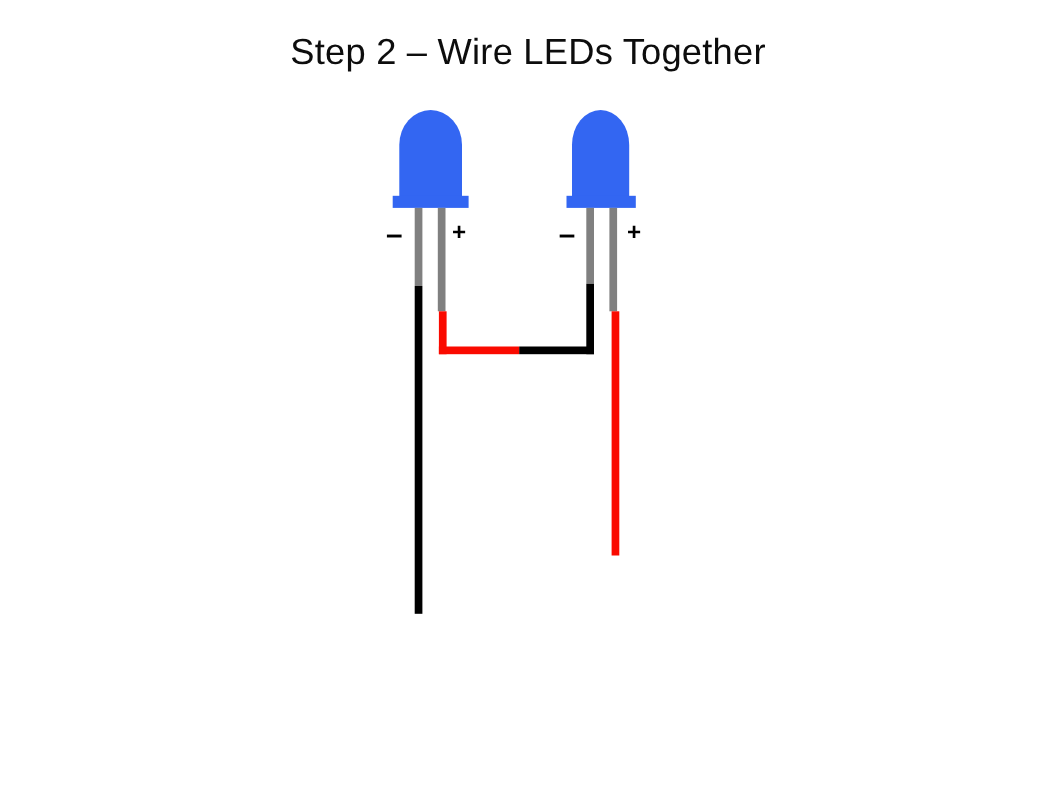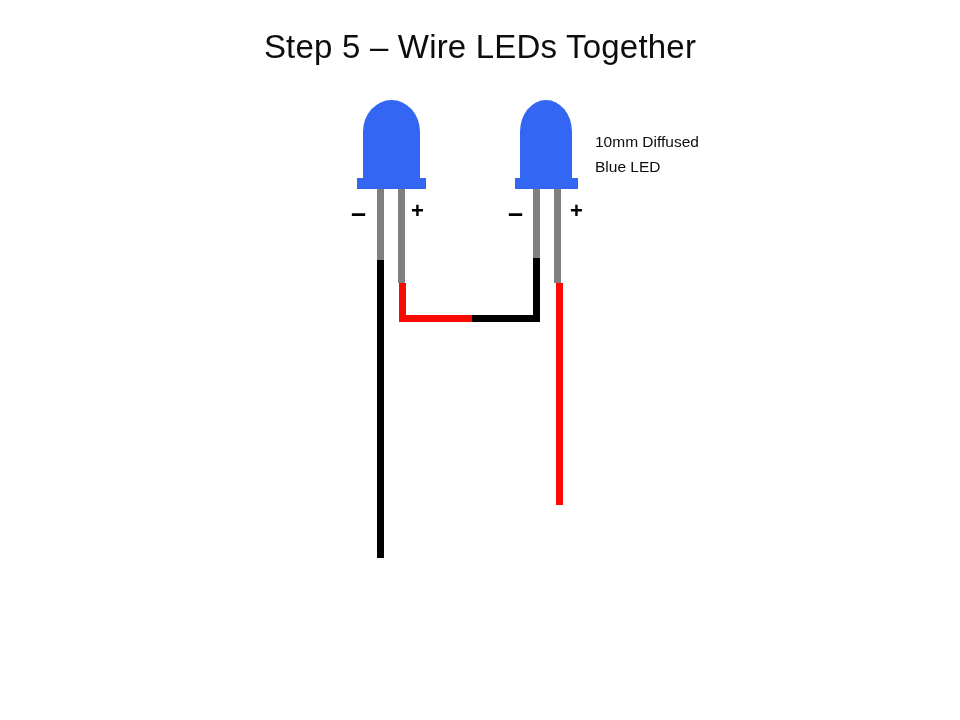--- a/index.html
+++ b/index.html
@@ -93,21 +93,21 @@
     line-height: 25px;
     color: #0d0d0d;
     white-space: pre-line;
   }
 </style>
 </head>
 <body style="background: rgb(255, 255, 255);">
 
 <div id="slide">
 
-  <div id="slide-title">Step 5 – Wire LEDs Together</div>
+  <div id="slide-title">Step 2 – Wire LEDs Together</div>
 
   <div id="diagram">
 
     <div class="led" id="led-left-group" style="--led-color: #3366f2; left: 0px; top: 0px; width: 960px; height: 720px;">
       <div class="led-dome" id="led-left-dome" style="left: 363px; top: 100px; width: 57px; height: 88px;"></div>
       <div class="led-flange" id="led-left-flange" style="left: 357px; top: 178px; width: 69px; height: 11px;"></div>
       <div class="led-leg" id="led-left-leg-minus" style="left: 377px; top: 189px; width: 7px; height: 71px; background: rgb(128, 128, 128);"></div>
       <div class="led-leg" id="led-left-leg-plus" style="left: 398px; top: 189px; width: 7px; height: 94px; background: rgb(128, 128, 128);"></div>
       <div class="polarity minus" id="led-left-minus-label" style="left: 351px; top: 200px;">–</div>
       <div class="polarity plus" id="led-left-plus-label" style="left: 411px; top: 200px;">+</div>
@@ -126,16 +126,14 @@
         <div class="wire" style="position: absolute; background: rgb(0, 0, 0); left: 377px; top: 260px; width: 7px; height: 298px;"></div>
         <div class="wire" style="position: absolute; background: rgb(250, 10, 0); left: 399px; top: 283px; width: 7px; height: 39px;"></div>
         <div class="wire" style="position: absolute; background: rgb(250, 10, 0); left: 399px; top: 315px; width: 73px; height: 7px;"></div>
         <div class="wire" style="position: absolute; background: rgb(0, 0, 0); left: 533px; top: 258px; width: 7px; height: 64px;"></div>
         <div class="wire" style="position: absolute; background: rgb(0, 0, 0); left: 472px; top: 315px; width: 68px; height: 7px;"></div>
         <div class="wire" style="position: absolute; background: rgb(250, 10, 0); left: 556px; top: 283px; width: 7px; height: 222px;"></div>
       </div>
 
   </div>
 
-  <div id="led-callout">10mm Diffused
-Blue LED</div>
 
 </div>
 
 </body></html>

